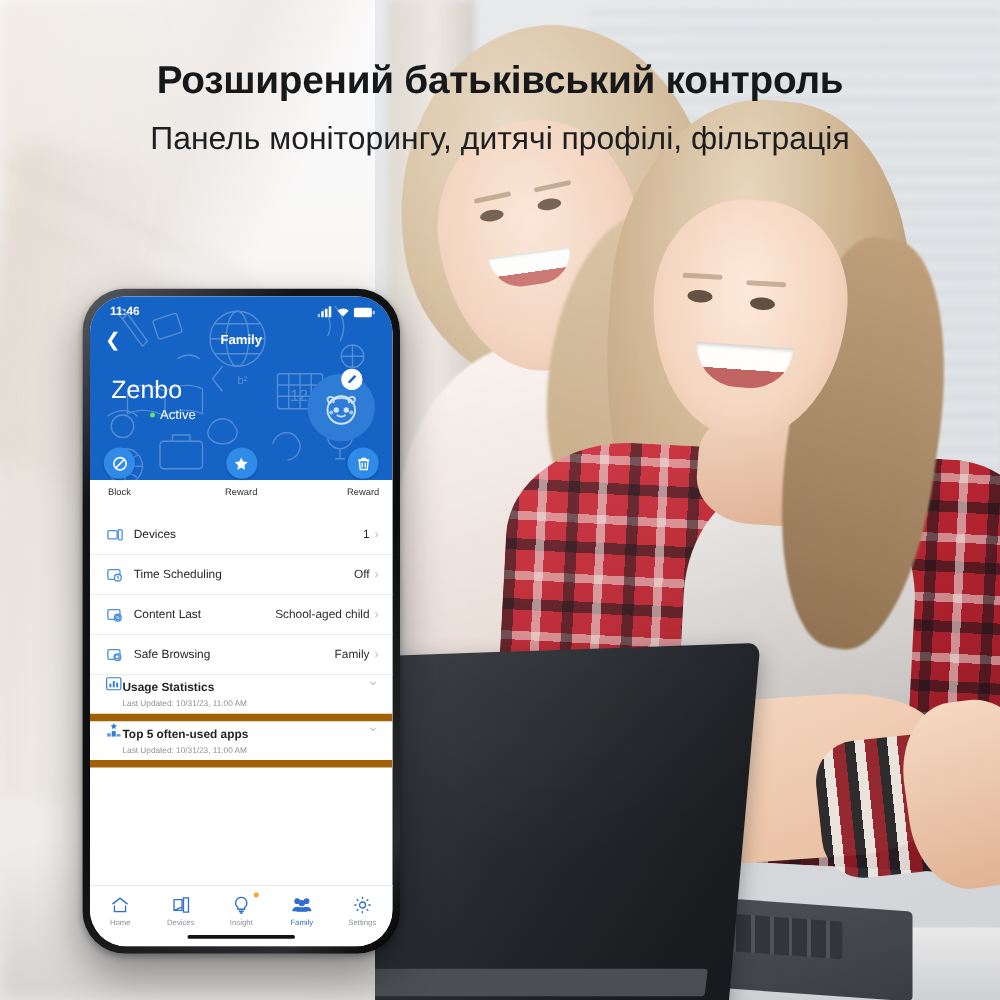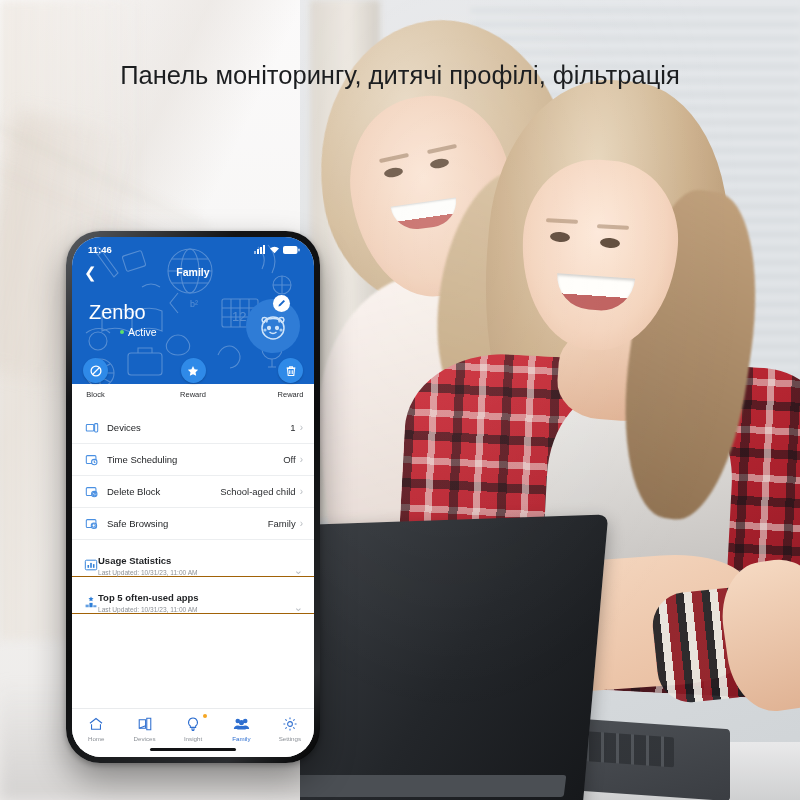--- a/index.html
+++ b/index.html
@@ -139,22 +139,22 @@
   .act .lbl{margin-top:4px;font-size:7.5px;color:#2b2d30;}
 
   
   .list{background:#fff;padding-top:28px;}
   .row{display:flex;align-items:center;height:32px;padding:0 11px 0 12px;
     border-bottom:1px solid #eceef0;box-sizing:border-box;}
   .row .ic{width:15px;height:15px;flex:0 0 15px;margin-right:8px;display:flex;align-items:center;justify-content:center;}
   .row .lab{font-size:9.5px;color:#232528;flex:1;}
   .row .val{font-size:9.5px;color:#2b2d30;margin-right:4px;}
   .row .chev{color:#b9bdc2;font-size:10px;font-weight:300;}
-  .row2{display:flex;align-items:flex-end;height:37px;padding:0 11px 0 12px;
-    border-bottom:1px solid #a16207;box-sizing:border-box;}
+  .row2{display:flex;align-items:flex-start;height:37px;padding:0 11px 0 12px;
+    border-bottom:6px solid #a16207;box-sizing:border-box;}
   .row2 .txt{flex:1;}
   .row2 .t1{font-size:9.5px;color:#1f2124;font-weight:700;line-height:1.25;}
   .row2 .t2{font-size:6.6px;color:#8e9297;margin-top:1.5px;}
   .row2 .chevd{color:#b9bdc2;font-size:11px;line-height:1;}
 
   
   .tabbar{position:absolute;left:0;bottom:0;width:100%;height:49px;background:#fff;border-top:1px solid #e9ebed;
     display:flex;align-items:flex-start;padding-top:6px;box-sizing:border-box;}
   .tab{flex:1;text-align:center;}
   .tab .ti{height:17px;display:flex;align-items:center;justify-content:center;position:relative;}
@@ -207,20 +207,21 @@
   <div class="handR"></div>
   <div class="table"></div>
   <div class="kbd"></div>
   <div class="hand"></div>
   <div class="lid"></div>
   <div class="lidhinge"></div>
   <div class="soft"></div>
 </div>
 
 <div id="headline">
+  <div class="h1">Розширений батьківський контроль</div>
   <div class="h2">
     <div>Панель моніторингу, дитячі профілі, фільтрація</div>
   </div>
 </div>
 
 <div id="phone">
  <div id="screen">
 
   <div class="ph-header">
     <svg class="doodle" viewBox="0 0 242 147" preserveAspectRatio="none">
@@ -365,21 +366,21 @@
 
     <div class="row">
       <span class="ic">
         <svg width="14" height="14" viewBox="0 0 16 16" fill="none" stroke="#4a90e2" stroke-width="1.2">
           <rect x="1.5" y="3" width="11" height="9" rx="1.2"></rect>
               <circle cx="10.6" cy="10.4" r="3.1" fill="#fff"></circle>
           <circle cx="10.6" cy="10.4" r="2"></circle>
               <line x1="9.2" y1="11.8" x2="12" y2="9"></line>
         </svg>
       </span>
-      <span class="lab">Delete Block</span>
+      <span class="lab">Content Last</span>
       <span class="val">School-aged child</span>
       <span class="chev">›</span>
     </div>
 
     <div class="row">
       <span class="ic">
         <svg width="14" height="14" viewBox="0 0 16 16" fill="none" stroke="#4a90e2" stroke-width="1.2">
           <rect x="1.5" y="3" width="11" height="9" rx="1.2"></rect>
               <circle cx="10.2" cy="10" r="3.1" fill="#fff"></circle>
           <circle cx="9.9" cy="9.7" r="1.9"></circle>

